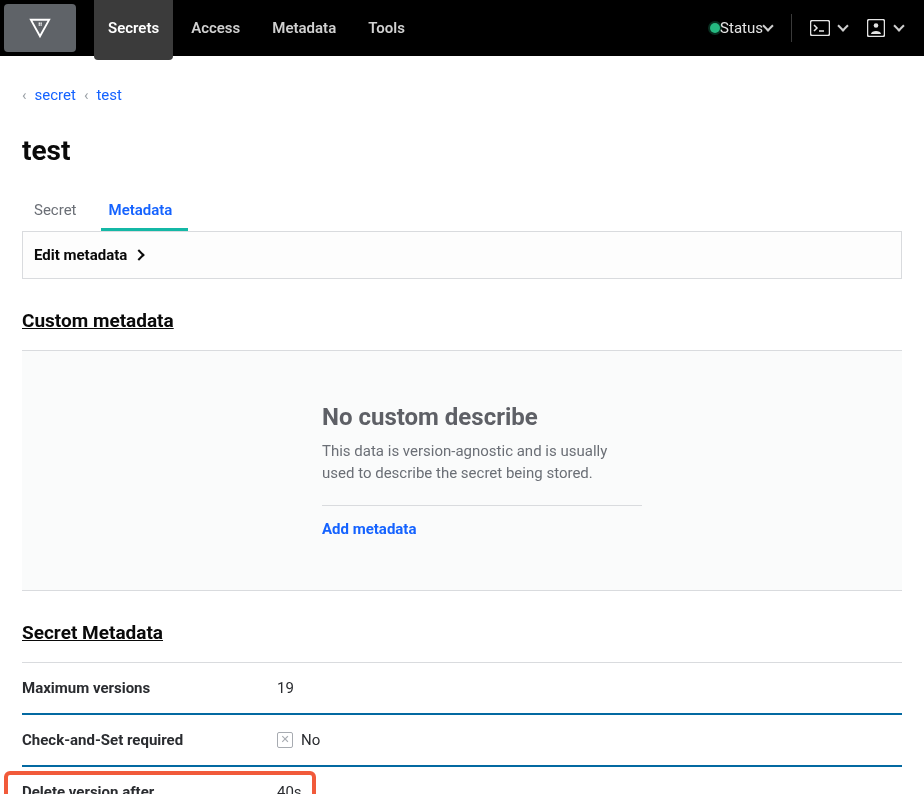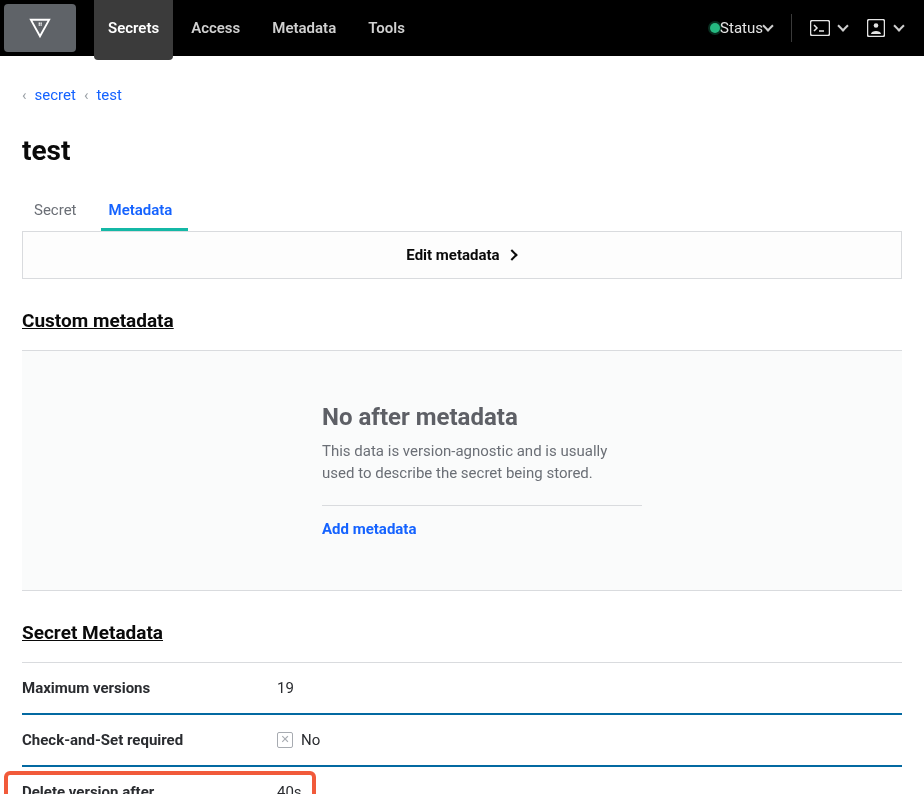--- a/index.html
+++ b/index.html
@@ -129,21 +129,21 @@
     .tab:first-child { padding-left: 12px; }
     .tab.active {
       color: #1563ff;
       border-bottom: 3px solid #14b8a6;
       font-weight: 600;
       padding-bottom: 9px;
     }
 
     .edit-bar {
       display: flex;
-      justify-content: center;
+      justify-content: flex-start;
       align-items: center;
       padding: 14px 11px;
       border: 1px solid #d9dbde;
       border-top: none;
       background: #fdfdfd;
     }
     .edit-link {
       display: flex; align-items: center; gap: 8px;
       font-weight: 700;
       font-size: 15px;
@@ -314,21 +314,21 @@
     <div class="edit-link">
       <span>Edit metadata</span>
       <span class="chev-right"></span>
     </div>
   </div>
 
   <h2 class="section-title">Custom metadata</h2>
 
   <div class="custom-meta-box">
     <div class="cm-inner">
-      <div class="cm-title">No after metadata</div>
+      <div class="cm-title">No custom describe</div>
       <div class="cm-desc">This data is version-agnostic and is usually used to describe the secret being stored.</div>
       <hr class="cm-hr">
       <div class="cm-link">Add metadata</div>
     </div>
   </div>
 
   <h2 class="section-title">Secret Metadata</h2>
 
   <div class="meta-table" style="position:relative;">
     <div class="meta-row">

